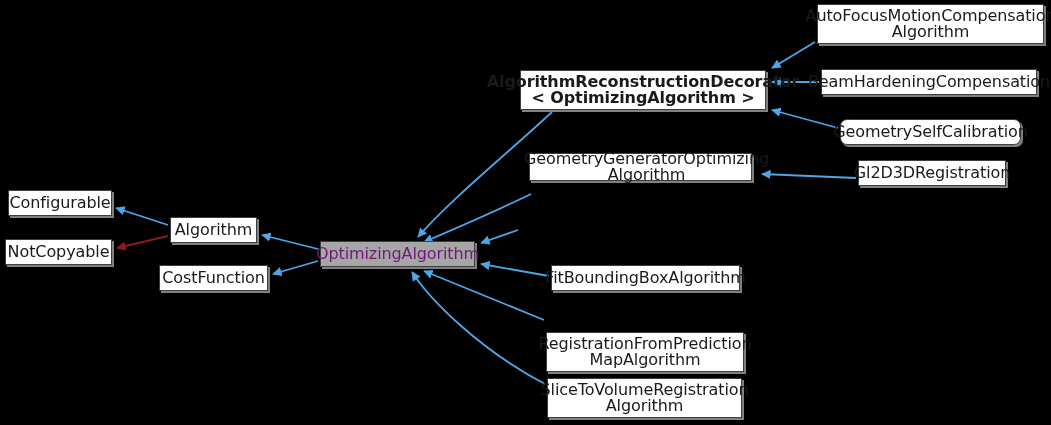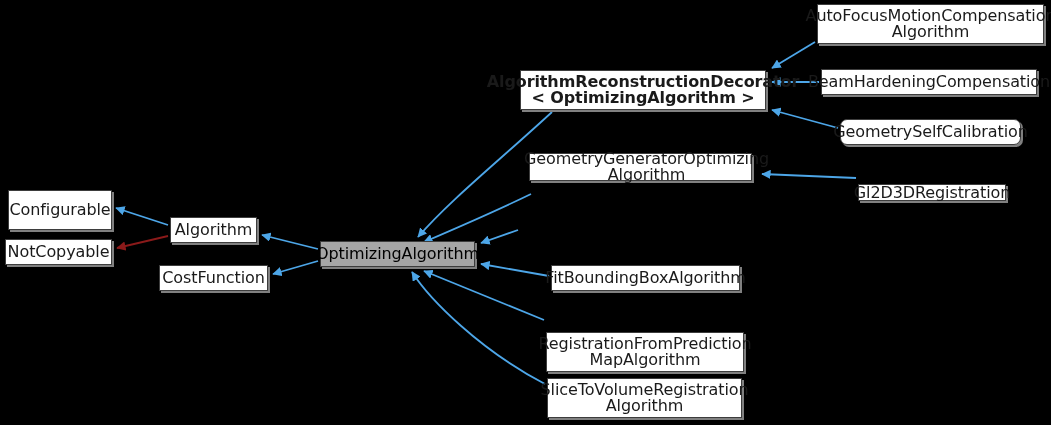--- a/index.html
+++ b/index.html
@@ -35,21 +35,21 @@
     text-align: center;
     color: #1a1a1a;
     font-size: 16px;
     line-height: 16px;
     letter-spacing: -0.1px;
     white-space: pre-line;
     padding: 0 4px;
   }
   .node.highlight {
     background: #a6a6a6;
-    color: #000000;
+    color: #701a75;
   }
 </style>
 </head>
 <body>
 
 <div id="diagram">
 
   <svg id="edge-layer" width="1051" height="425" viewBox="0 0 1051 425">
     <defs>
       <marker id="arrow-blue" viewBox="0 0 10 10" refX="9.2" refY="5" markerWidth="5.2" markerHeight="5.2" orient="auto-start-reverse">
@@ -82,21 +82,21 @@
 
     <path d="M 518 230 L 481 243" fill="none" stroke="#4da6e8" stroke-width="1.8" marker-end="url(#arrow-blue)"></path>
 
     <path d="M 549 276 L 481 264" fill="none" stroke="#4da6e8" stroke-width="1.8" marker-end="url(#arrow-blue)"></path>
 
     <path d="M 544 320 L 424 271" fill="none" stroke="#4da6e8" stroke-width="1.8" marker-end="url(#arrow-blue)"></path>
 
     <path d="M 545 384 C 480 350 430 300 412 272" fill="none" stroke="#4da6e8" stroke-width="1.8" marker-end="url(#arrow-blue)"></path>
   </svg>
 
-  <div class="node" style="left:8px;  top:190px; width:104px; height:40px;">Configurable</div>
+  <div class="node" style="left:8px;  top:190px; width:104px; height:26px;">Configurable</div>
 
   <div class="node" style="left:5px;  top:239px; width:107px; height:26px;">NotCopyable</div>
 
   <div class="node" style="left:170px; top:217px; width:87px;  height:26px;">Algorithm</div>
 
   <div class="node" style="left:159px; top:265px; width:109px; height:26px;">CostFunction</div>
 
   <div class="node highlight" style="left:320px; top:241px; width:155px; height:26px;">OptimizingAlgorithm</div>
 
   <div class="node" style="left:520px; top:70px;  width:246px; height:40px;font-weight:bold;">AlgorithmReconstructionDecorator
@@ -105,21 +105,21 @@
   <div class="node" style="left:817px; top:4px;   width:227px; height:40px;">AutoFocusMotionCompensation
 Algorithm</div>
 
   <div class="node" style="left:821px; top:69px;  width:216px; height:26px;">BeamHardeningCompensation</div>
 
   <div class="node" style="left:840px; top:119px; width:181px; height:26px;border-radius:7px;">GeometrySelfCalibration</div>
 
   <div class="node" style="left:529px; top:153px; width:223px; height:28px;padding-left:16px;">GeometryGeneratorOptimizing
 Algorithm</div>
 
-  <div class="node" style="left:858px; top:184px; width:148px; height:17px;">Gl2D3DRegistration</div>
+  <div class="node" style="left:858px; top:160px; width:148px; height:26px;">Gl2D3DRegistration</div>
 
 
   <div class="node" style="left:551px; top:265px; width:189px; height:26px;">FitBoundingBoxAlgorithm</div>
 
   <div class="node" style="left:546px; top:332px; width:198px; height:40px;">RegistrationFromPrediction
 MapAlgorithm</div>
 
   <div class="node" style="left:547px; top:378px; width:195px; height:40px;">SliceToVolumeRegistration
 Algorithm</div>
 

